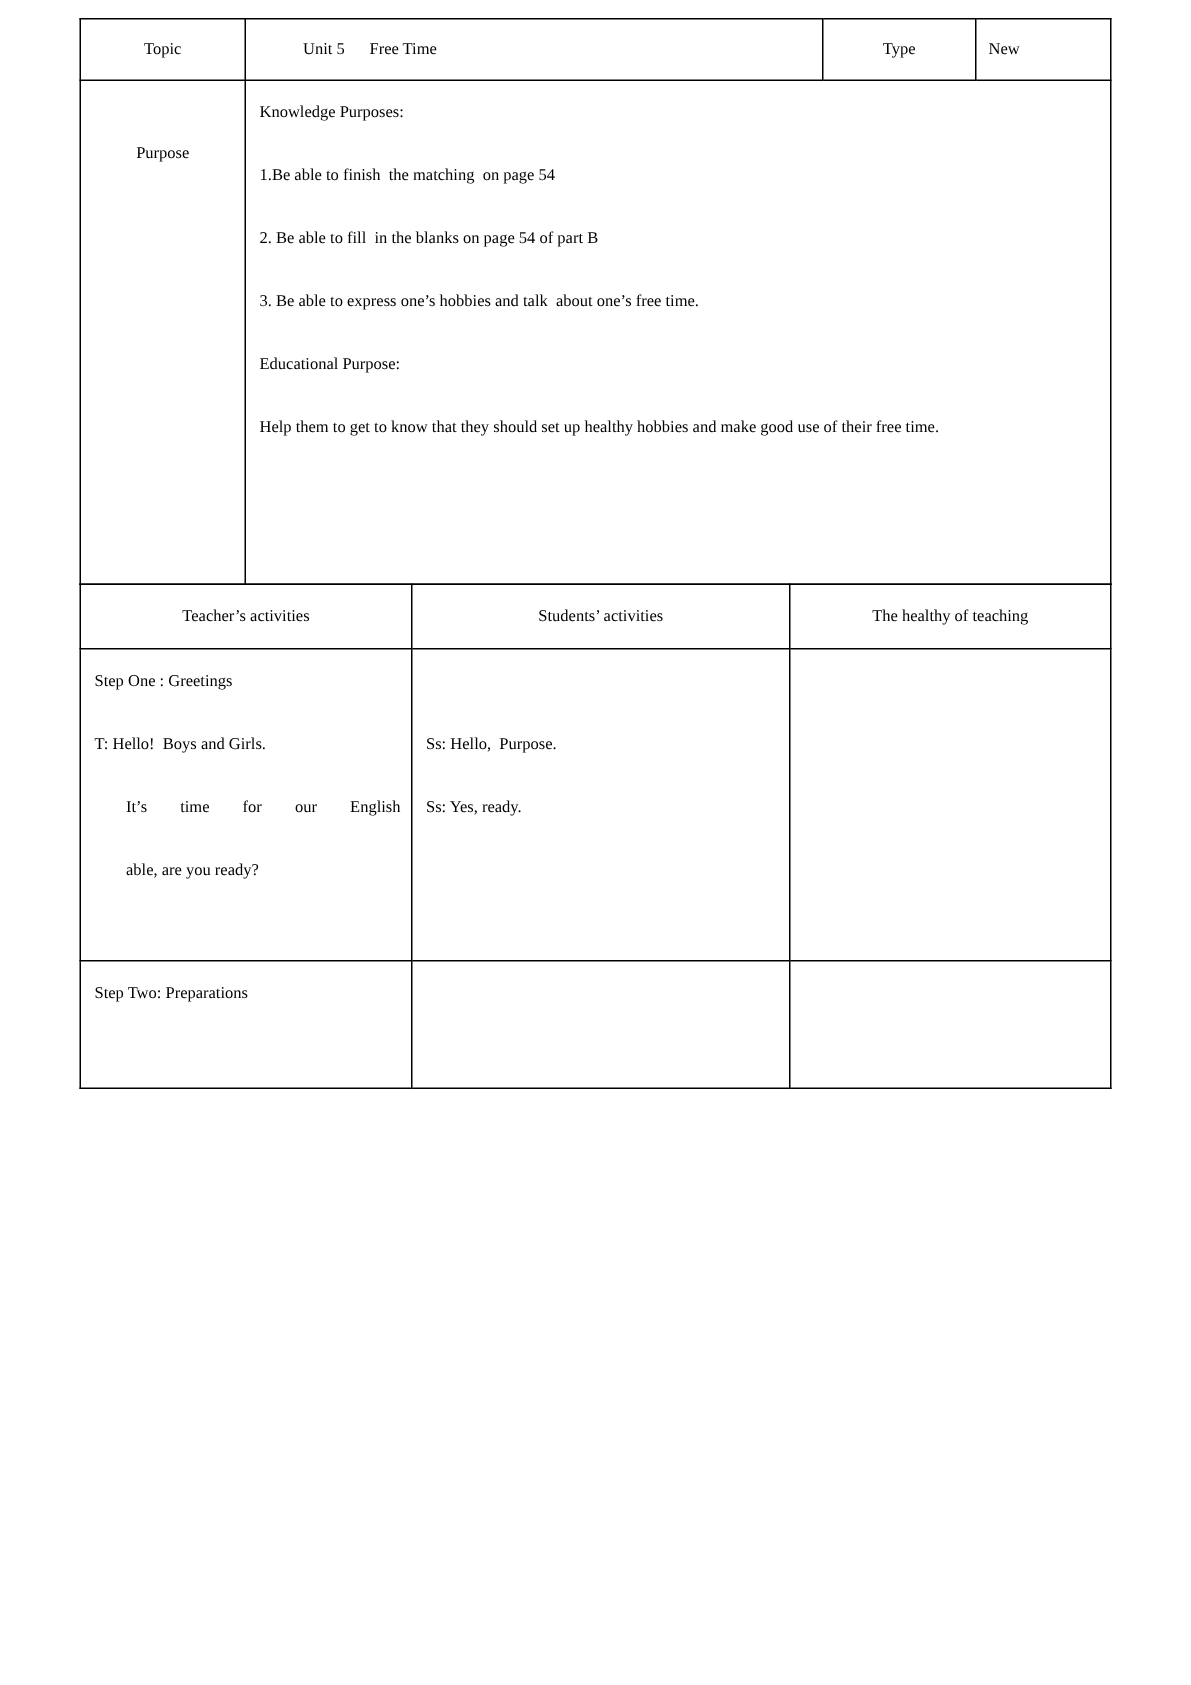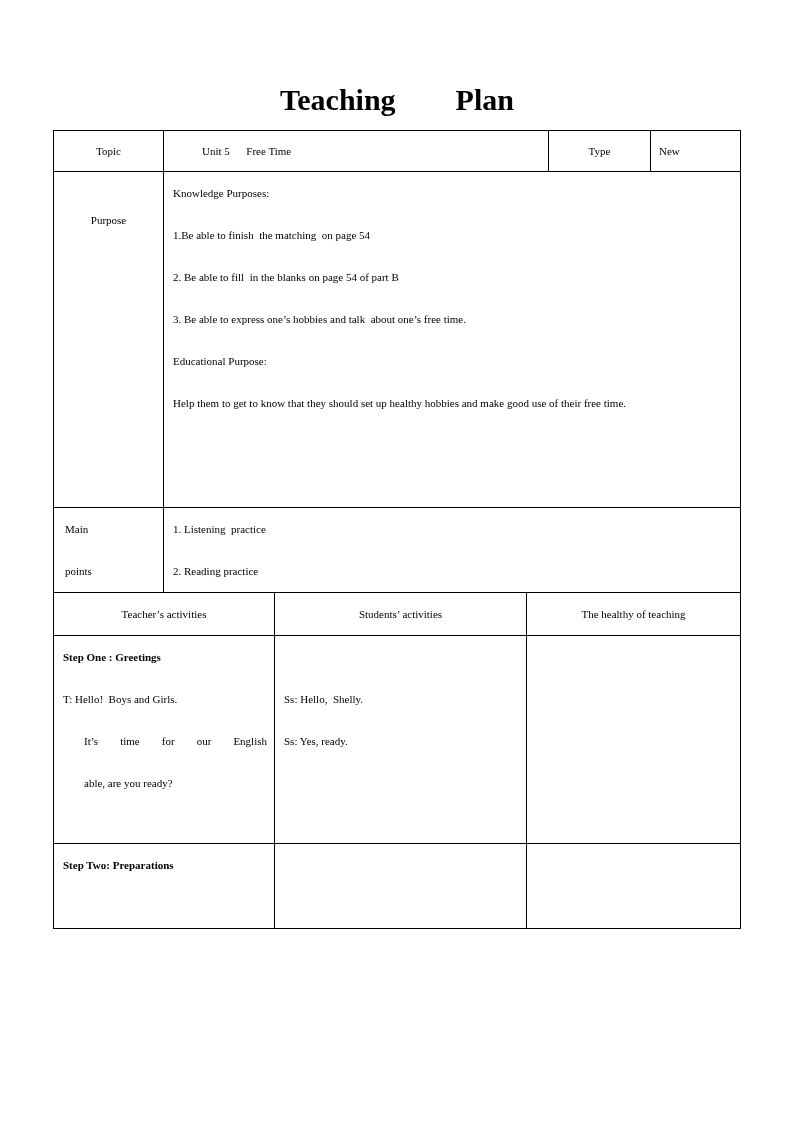--- a/index.html
+++ b/index.html
@@ -44,39 +44,38 @@
   .r-topic td   { height: 40px; line-height: 40px; }
   .r-purpose td { height: 293px; }
   .r-main td    { height: 82px; }
   .r-diff td    { height: 85px; }
   .r-mat td     { height: 79px; }
   .r-hdr td     { height: 42px; line-height: 42px; text-align: center; }
   .r-step1 td   { height: 165px; }
   .r-step2 td   { height: 84px; }
 
   .line { line-height: 42px; white-space: pre-wrap; }
-  .bold { font-weight: 700; }
+  .bold { font-weight: 400; }
   .indent { padding-left: 21px; }
   .just-last { text-align: justify; text-align-last: justify; }
   .para-justify { line-height: 42px; text-align: justify; }
 
   .c-center { text-align: center; }
   .label-left { padding-left: 11px; }
   .content { padding: 0 7px 0 9px; }
   .purpose-label { padding-top: 42px; }
   .topic-value { padding-left: 38px; white-space: pre-wrap; }
   .type-value { padding-left: 8px; }
   .students-cell { padding-top: 42px; }
 </style>
 </head>
 <body>
 
 <div class="page">
 
-  <div class="doc-title">Teaching        Plan</div>
 
 
   <table class="t1">
     <colgroup>
       <col style="width:110px">
         <col style="width:385px">
         <col style="width:102px">
         <col style="width:90px">
     </colgroup>
     <tbody>
@@ -92,30 +91,20 @@
         <td class="content" colspan="3">
           <div class="line">Knowledge Purposes:</div>
           <div class="line">1.Be able to finish  the matching  on page 54</div>
           <div class="line">2. Be able to fill  in the blanks on page 54 of part B</div>
           <div class="line">3. Be able to express one’s hobbies and talk  about one’s free time.</div>
           <div class="line">Educational Purpose:</div>
           <div class="para-justify">Help them to get to know that they should set up healthy hobbies and make good use of their free time.</div>
         </td>
       </tr>
 
-      <tr class="r-main">
-        <td class="label-left">
-          <div class="line">Main</div>
-          <div class="line">points</div>
-        </td>
-        <td class="content" colspan="3">
-          <div class="line">1. Listening  practice</div>
-          <div class="line">2. Reading practice</div>
-        </td>
-      </tr>
 
 
     </tbody>
   </table>
 
   <table class="t2">
     <colgroup>
       <col style="width:221px">
         <col style="width:252px">
         <col style="width:214px">
@@ -128,21 +117,21 @@
       </tr>
 
       <tr class="r-step1">
         <td class="content">
           <div class="line bold">Step One : Greetings</div>
           <div class="line">T: Hello!  Boys and Girls.</div>
           <div class="line indent just-last">It’s time for our English</div>
           <div class="line indent">able, are you ready?</div>
         </td>
         <td class="content students-cell">
-          <div class="line">Ss: Hello,  Shelly.</div>
+          <div class="line">Ss: Hello,  Purpose.</div>
           <div class="line">Ss: Yes, ready.</div>
         </td>
         <td></td>
       </tr>
 
       <tr class="r-step2">
         <td class="content">
           <div class="line bold">Step Two: Preparations</div>
 
         </td>

